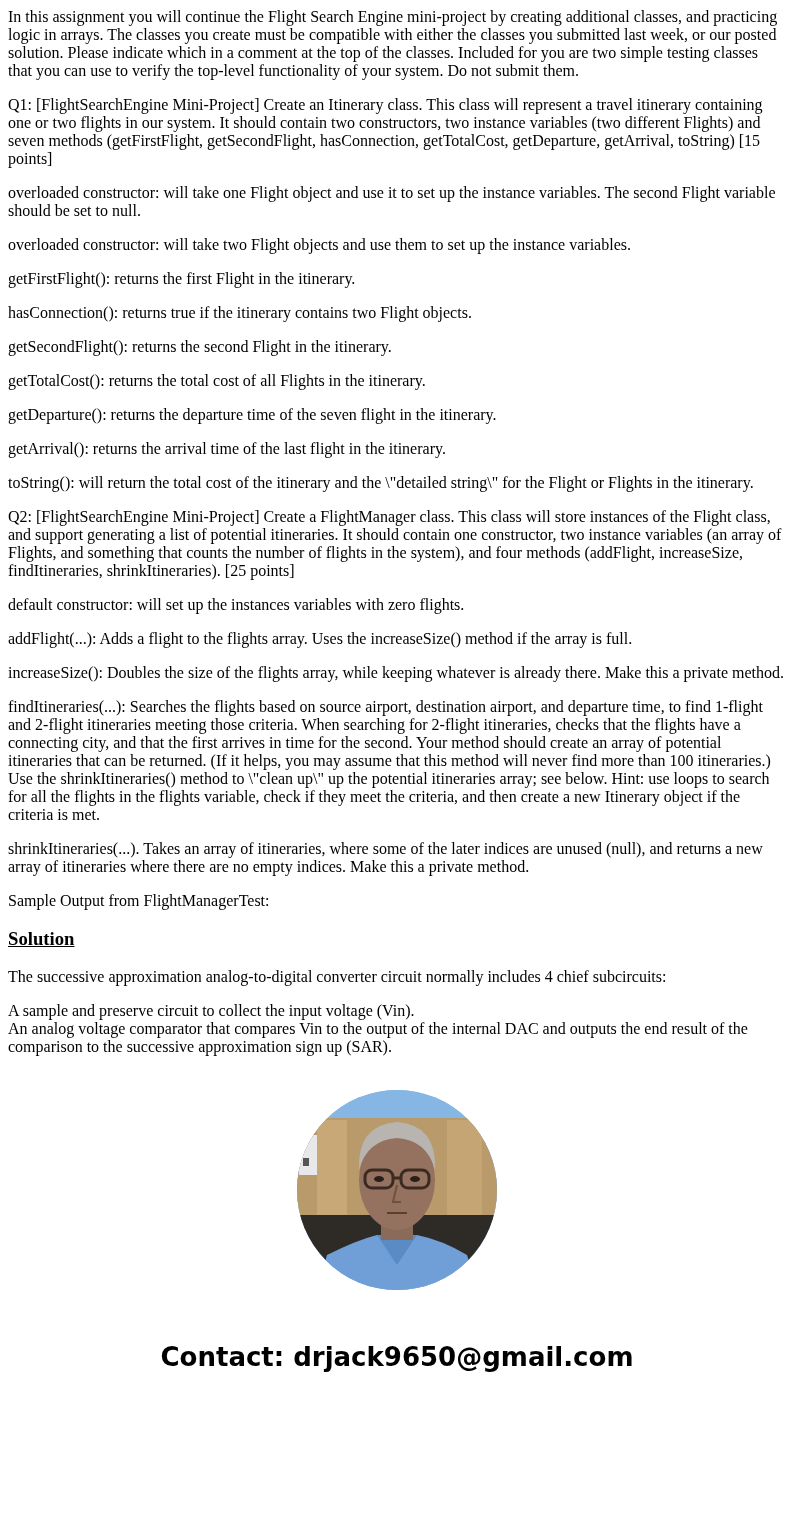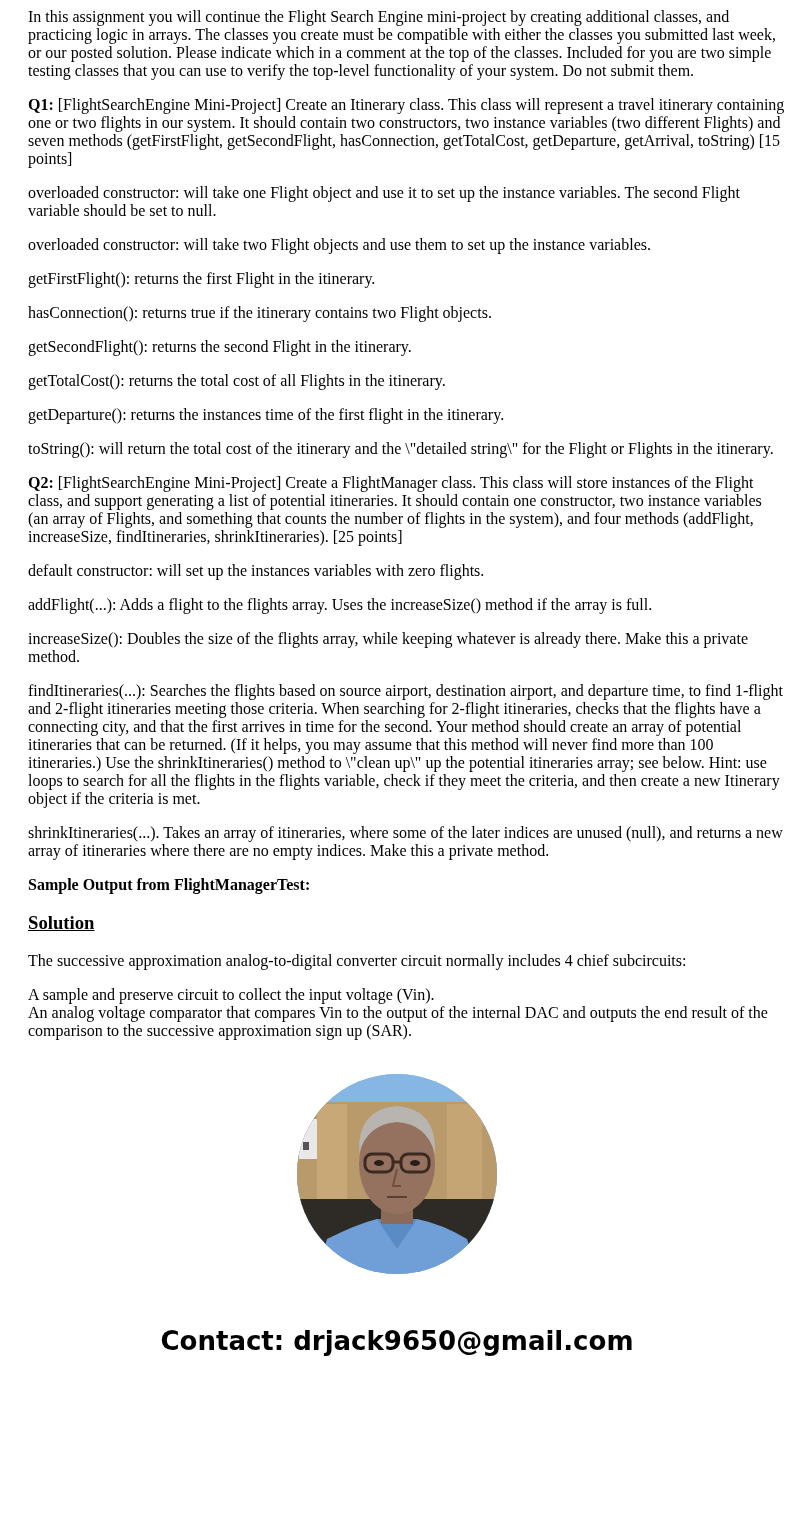--- a/index.html
+++ b/index.html
@@ -3,23 +3,23 @@
   <meta charset="utf-8">
   <style>
     html, body { margin: 0; padding: 0; background: #ffffff; }
     body {
       width: 794px;
       font-family: "Liberation Serif", serif;
       font-size: 16px;
       line-height: 18px;
       color: #000000;
     }
-    .content { padding: 8px 8px 0 8px; margin-left: 20px; }
+    .content { padding: 8px 8px 0 8px; }
     p { margin: 0 0 16px 0; }
-    .bold { font-weight: bold; }
+    .bold { font-weight: normal; }
     h3.solution-heading {
       font-size: 18.7px;
       font-weight: bold;
       margin: 18px 0 18px 0;
       line-height: 22px;
       text-decoration: underline;
     }
     .sol-list { margin: 0 0 0 0; }
     .sol-list div { margin: 0; }
     .avatar-wrap {
@@ -53,21 +53,22 @@
   <p>In this assignment you will continue the Flight Search Engine mini-project by creating additional classes, and practicing logic in arrays. The classes you create must be compatible with either the classes you submitted last week, or our posted solution. Please indicate which in a comment at the top of the classes. Included for you are two simple testing classes that you can use to verify the top-level functionality of your system. Do not submit them.</p>
 
   <p><span class="bold">Q1:</span><span> [FlightSearchEngine Mini-Project] Create an Itinerary class. This class will represent a travel itinerary containing one or two flights in our system. It should contain two constructors, two instance variables (two different Flights) and seven methods (getFirstFlight, getSecondFlight, hasConnection, getTotalCost, getDeparture, getArrival, toString) [15 points]</span></p>
 
   <p>overloaded constructor: will take one Flight object and use it to set up the instance variables. The second Flight variable should be set to null.</p>
   <p>overloaded constructor: will take two Flight objects and use them to set up the instance variables.</p>
   <p>getFirstFlight(): returns the first Flight in the itinerary.</p>
   <p>hasConnection(): returns true if the itinerary contains two Flight objects.</p>
   <p>getSecondFlight(): returns the second Flight in the itinerary.</p>
   <p>getTotalCost(): returns the total cost of all Flights in the itinerary.</p>
-  <p>getDeparture(): returns the instances time of the first flight in the itinerary.</p>
+  <p>getDeparture(): returns the departure time of the seven flight in the itinerary.</p>
+  <p>getArrival(): returns the arrival time of the last flight in the itinerary.</p>
   <p>toString(): will return the total cost of the itinerary and the \"detailed string\" for the Flight or Flights in the itinerary.</p>
 
 
   <p><span class="bold">Q2:</span><span> [FlightSearchEngine Mini-Project] Create a FlightManager class. This class will store instances of the Flight class, and support generating a list of potential itineraries. It should contain one constructor, two instance variables (an array of Flights, and something that counts the number of flights in the system), and four methods (addFlight, increaseSize, findItineraries, shrinkItineraries). [25 points]</span></p>
 
   <p>default constructor: will set up the instances variables with zero flights.</p>
   <p>addFlight(...): Adds a flight to the flights array. Uses the increaseSize() method if the array is full.</p>
   <p>increaseSize(): Doubles the size of the flights array, while keeping whatever is already there. Make this a private method.</p>
   <p>findItineraries(...): Searches the flights based on source airport, destination airport, and departure time, to find 1-flight and 2-flight itineraries meeting those criteria. When searching for 2-flight itineraries, checks that the flights have a connecting city, and that the first arrives in time for the second. Your method should create an array of potential itineraries that can be returned.  (If it helps, you may assume that this method will never find more than 100 itineraries.) Use the shrinkItineraries() method to \"clean up\" up the potential itineraries array; see below. Hint: use loops to search for all the flights in the flights variable, check if they meet the criteria, and then create a new Itinerary object if the criteria is met.</p>
   <p>shrinkItineraries(...). Takes an array of itineraries, where some of the later indices are unused (null), and returns a new array of itineraries where there are no empty indices. Make this a private method.</p>

